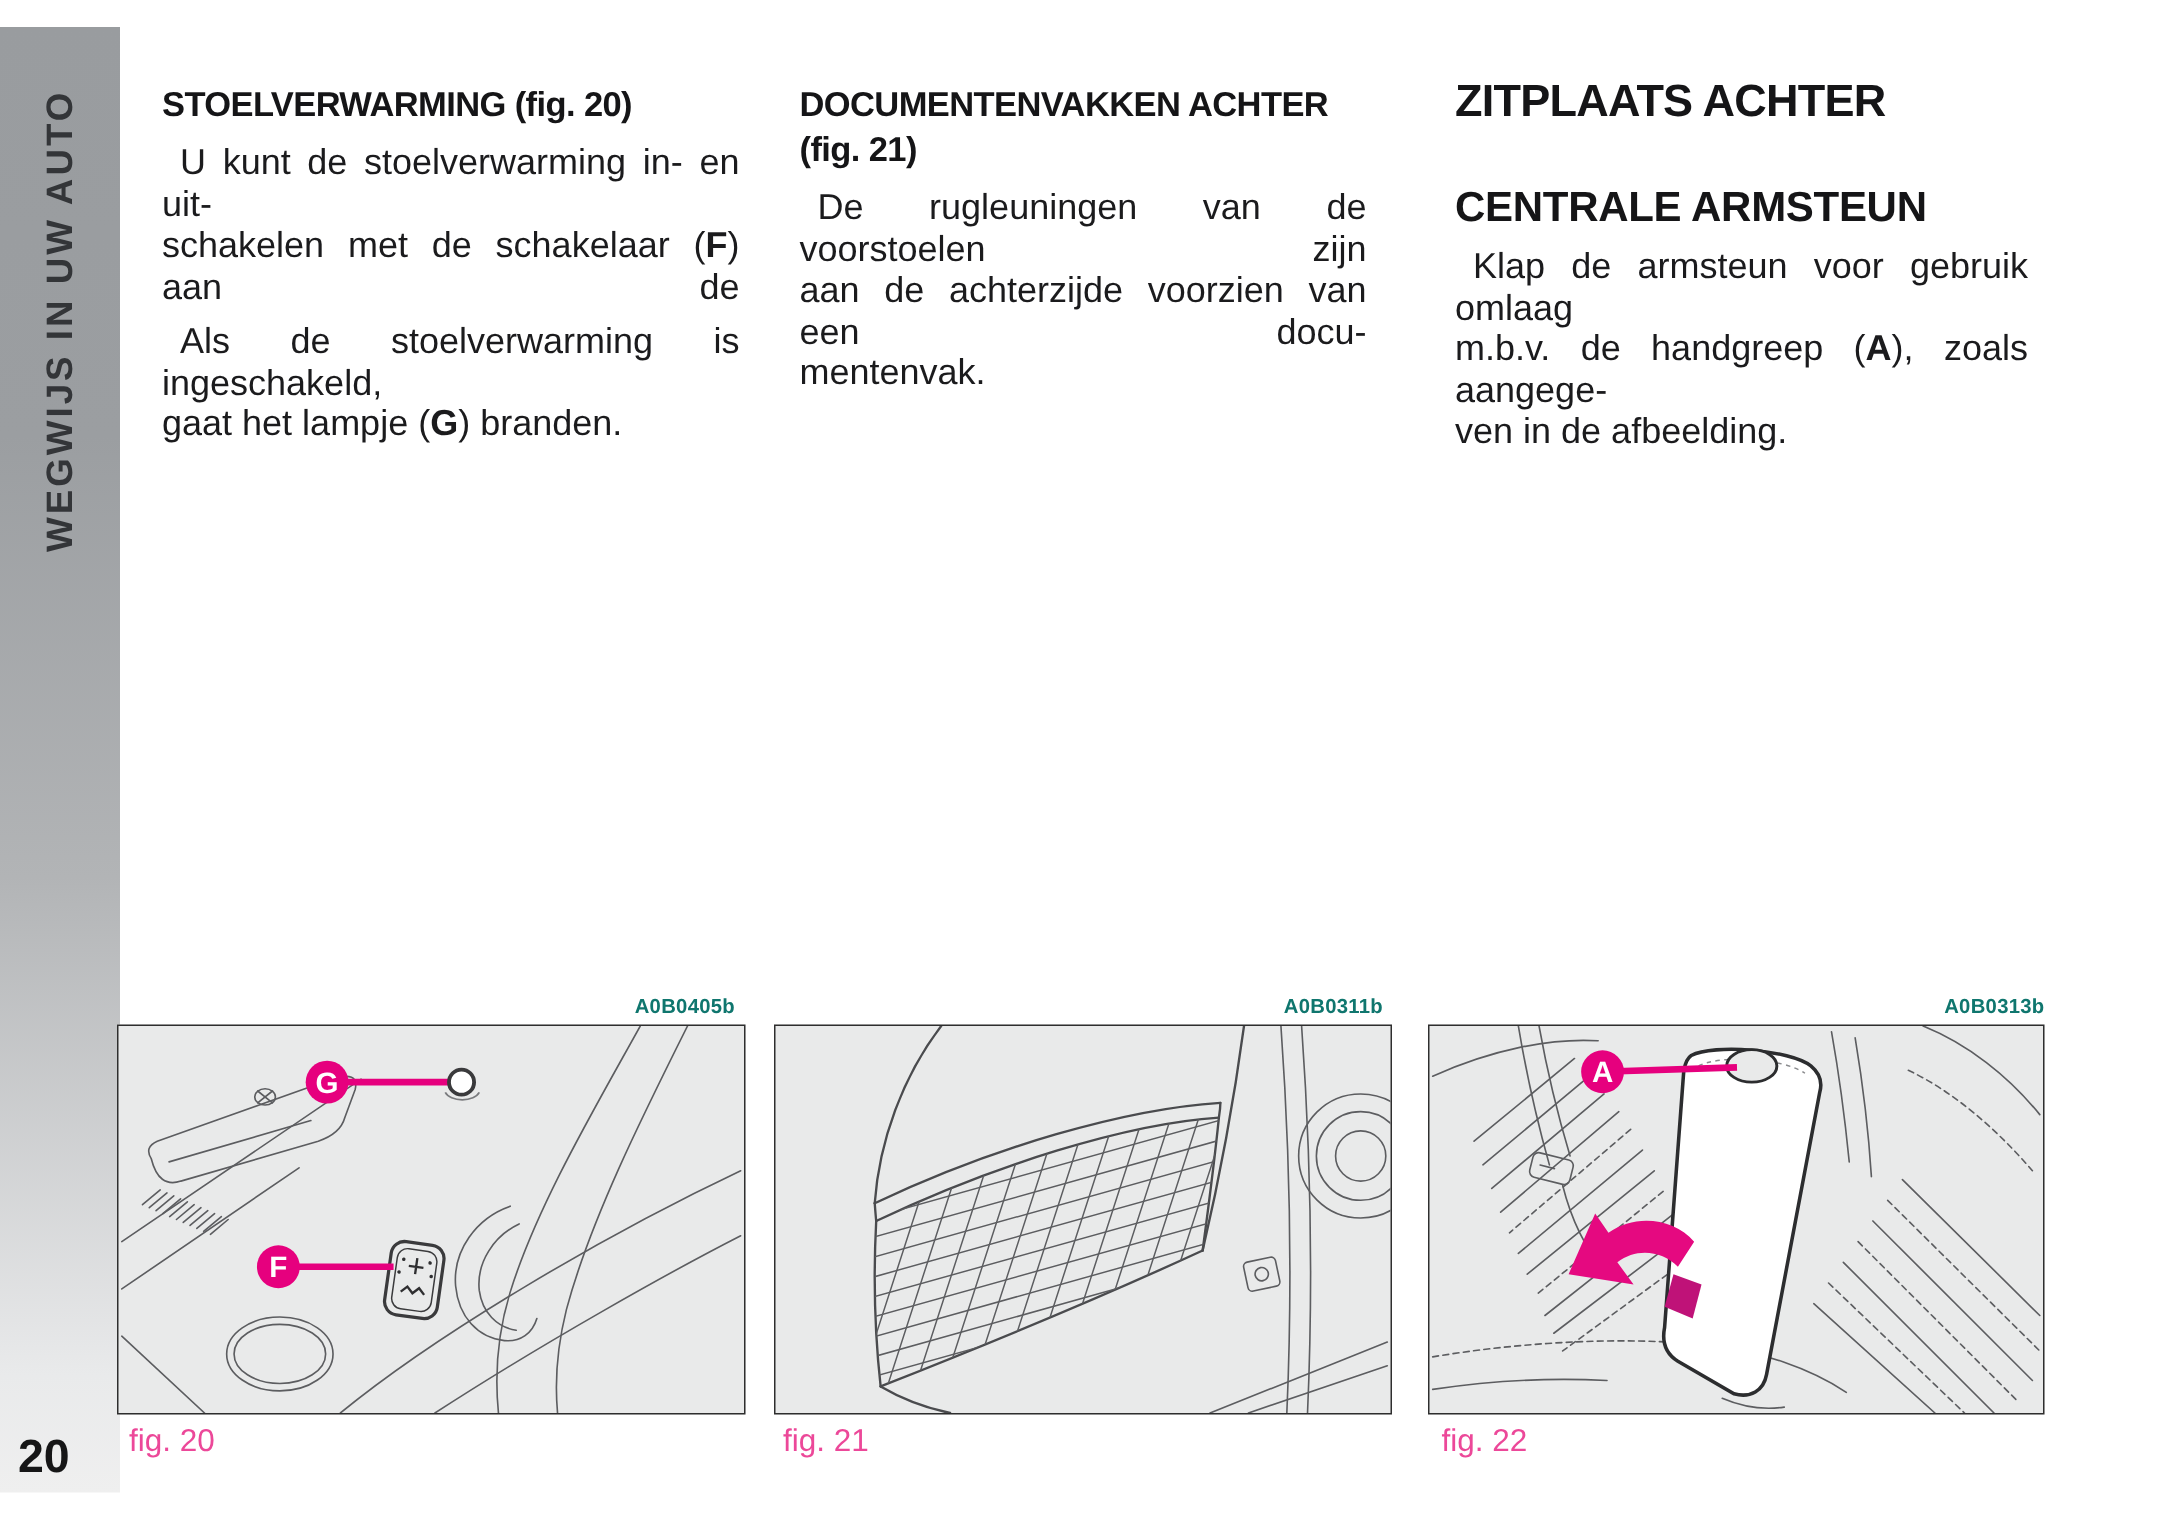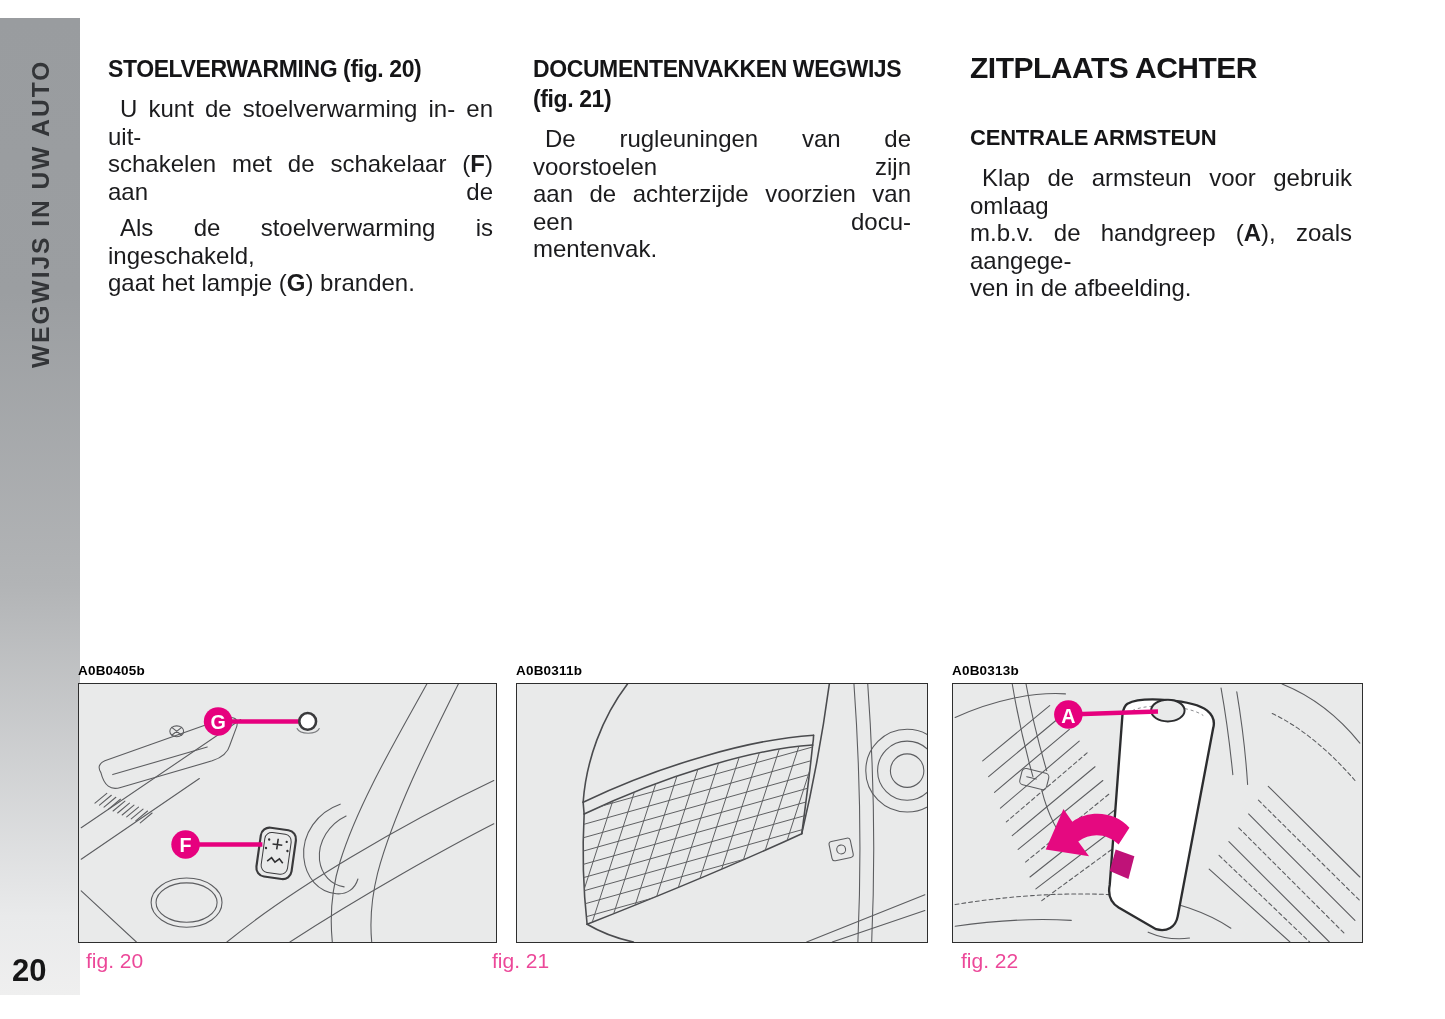--- a/index.html
+++ b/index.html
@@ -13,42 +13,42 @@
           white-space:nowrap;font-size:24.5px;font-weight:bold;letter-spacing:2px;color:#333538;}
   .pagenum{position:absolute;left:12px;top:935px;font-size:31px;font-weight:bold;color:#161617;}
 
   
   .col{position:absolute;}
   .col1{left:108px;top:54px;width:385px;}
   .col2{left:533px;top:54px;width:378px;}
   .col3{left:970px;top:51px;width:382px;}
   .h-big{font-size:30px;font-weight:bold;letter-spacing:-0.5px;line-height:34px;color:#151517;}
   .h-med{font-size:23px;font-weight:bold;letter-spacing:-0.4px;line-height:30px;color:#151517;}
-  .h-sub{font-size:22px;font-weight:bold;letter-spacing:-0.2px;line-height:30px;color:#151517;}
+  .h-sub{font-size:28px;font-weight:bold;letter-spacing:-0.2px;line-height:30px;color:#151517;}
   .para{margin-top:11px;font-size:24px;line-height:27.5px;}
   .para + .para{margin-top:9px;}
   .jline{text-align:justify;text-align-last:justify;}
   .jline.last{text-align-last:left;}
   .para .jline:first-child{text-indent:12px;}
   .gap-col3{height:38px;}
 
   
   .figcode{position:absolute;top:663px;height:17px;font-size:13.5px;font-weight:bold;
-           color:#000000;text-align:left;letter-spacing:0.2px;}
+           color:#0f766e;text-align:right;letter-spacing:0.2px;}
   .code1{left:78px;width:412px;}
   .code2{left:516px;width:406px;}
   .code3{left:952px;width:411px;}
   .figure{position:absolute;top:683px;height:260px;background:#e9eaea;
           border:1.6px solid #2e2e2e;box-sizing:border-box;}
   .fig20{left:78px;width:419px;}
   .fig21{left:516px;width:412px;}
   .fig22{left:952px;width:411px;}
   .figure svg{position:absolute;left:0;top:0;width:100%;height:100%;}
   .figcap{position:absolute;top:949px;font-size:21px;color:#ec4899;}
-  .cap1{left:86px;} .cap2{left:492px;} .cap3{left:961px;}
+  .cap1{left:86px;} .cap2{left:522px;} .cap3{left:961px;}
 
   .callout-letter{font-family:"Liberation Sans",sans-serif;font-weight:bold;font-size:20px;fill:#ffffff;}
 </style>
 </head>
 <body>
 
 <div class="page">
 
   <div class="sidebar">
     <div class="vlabel">WEGWIJS IN UW AUTO</div>
@@ -61,21 +61,21 @@
         <div class="jline">U kunt de stoelverwarming in- en uit-</div>
         <div class="jline">schakelen met de schakelaar (<b>F</b>) aan de</div>
       </div>
     <div class="para">
         <div class="jline">Als de stoelverwarming is ingeschakeld,</div>
         <div class="jline last">gaat het lampje (<b>G</b>) branden.</div>
       </div>
   </div>
 
   <div class="col col2">
-    <div class="h-med">DOCUMENTENVAKKEN WEGWIJS</div>
+    <div class="h-med">DOCUMENTENVAKKEN ACHTER</div>
     <div class="h-med">(fig. 21)</div>
     <div class="para">
         <div class="jline">De rugleuningen van de voorstoelen zijn</div>
         <div class="jline">aan de achterzijde voorzien van een docu-</div>
         <div class="jline last">mentenvak.</div>
       </div>
   </div>
 
   <div class="col col3">
     <div class="h-big">ZITPLAATS ACHTER</div>

